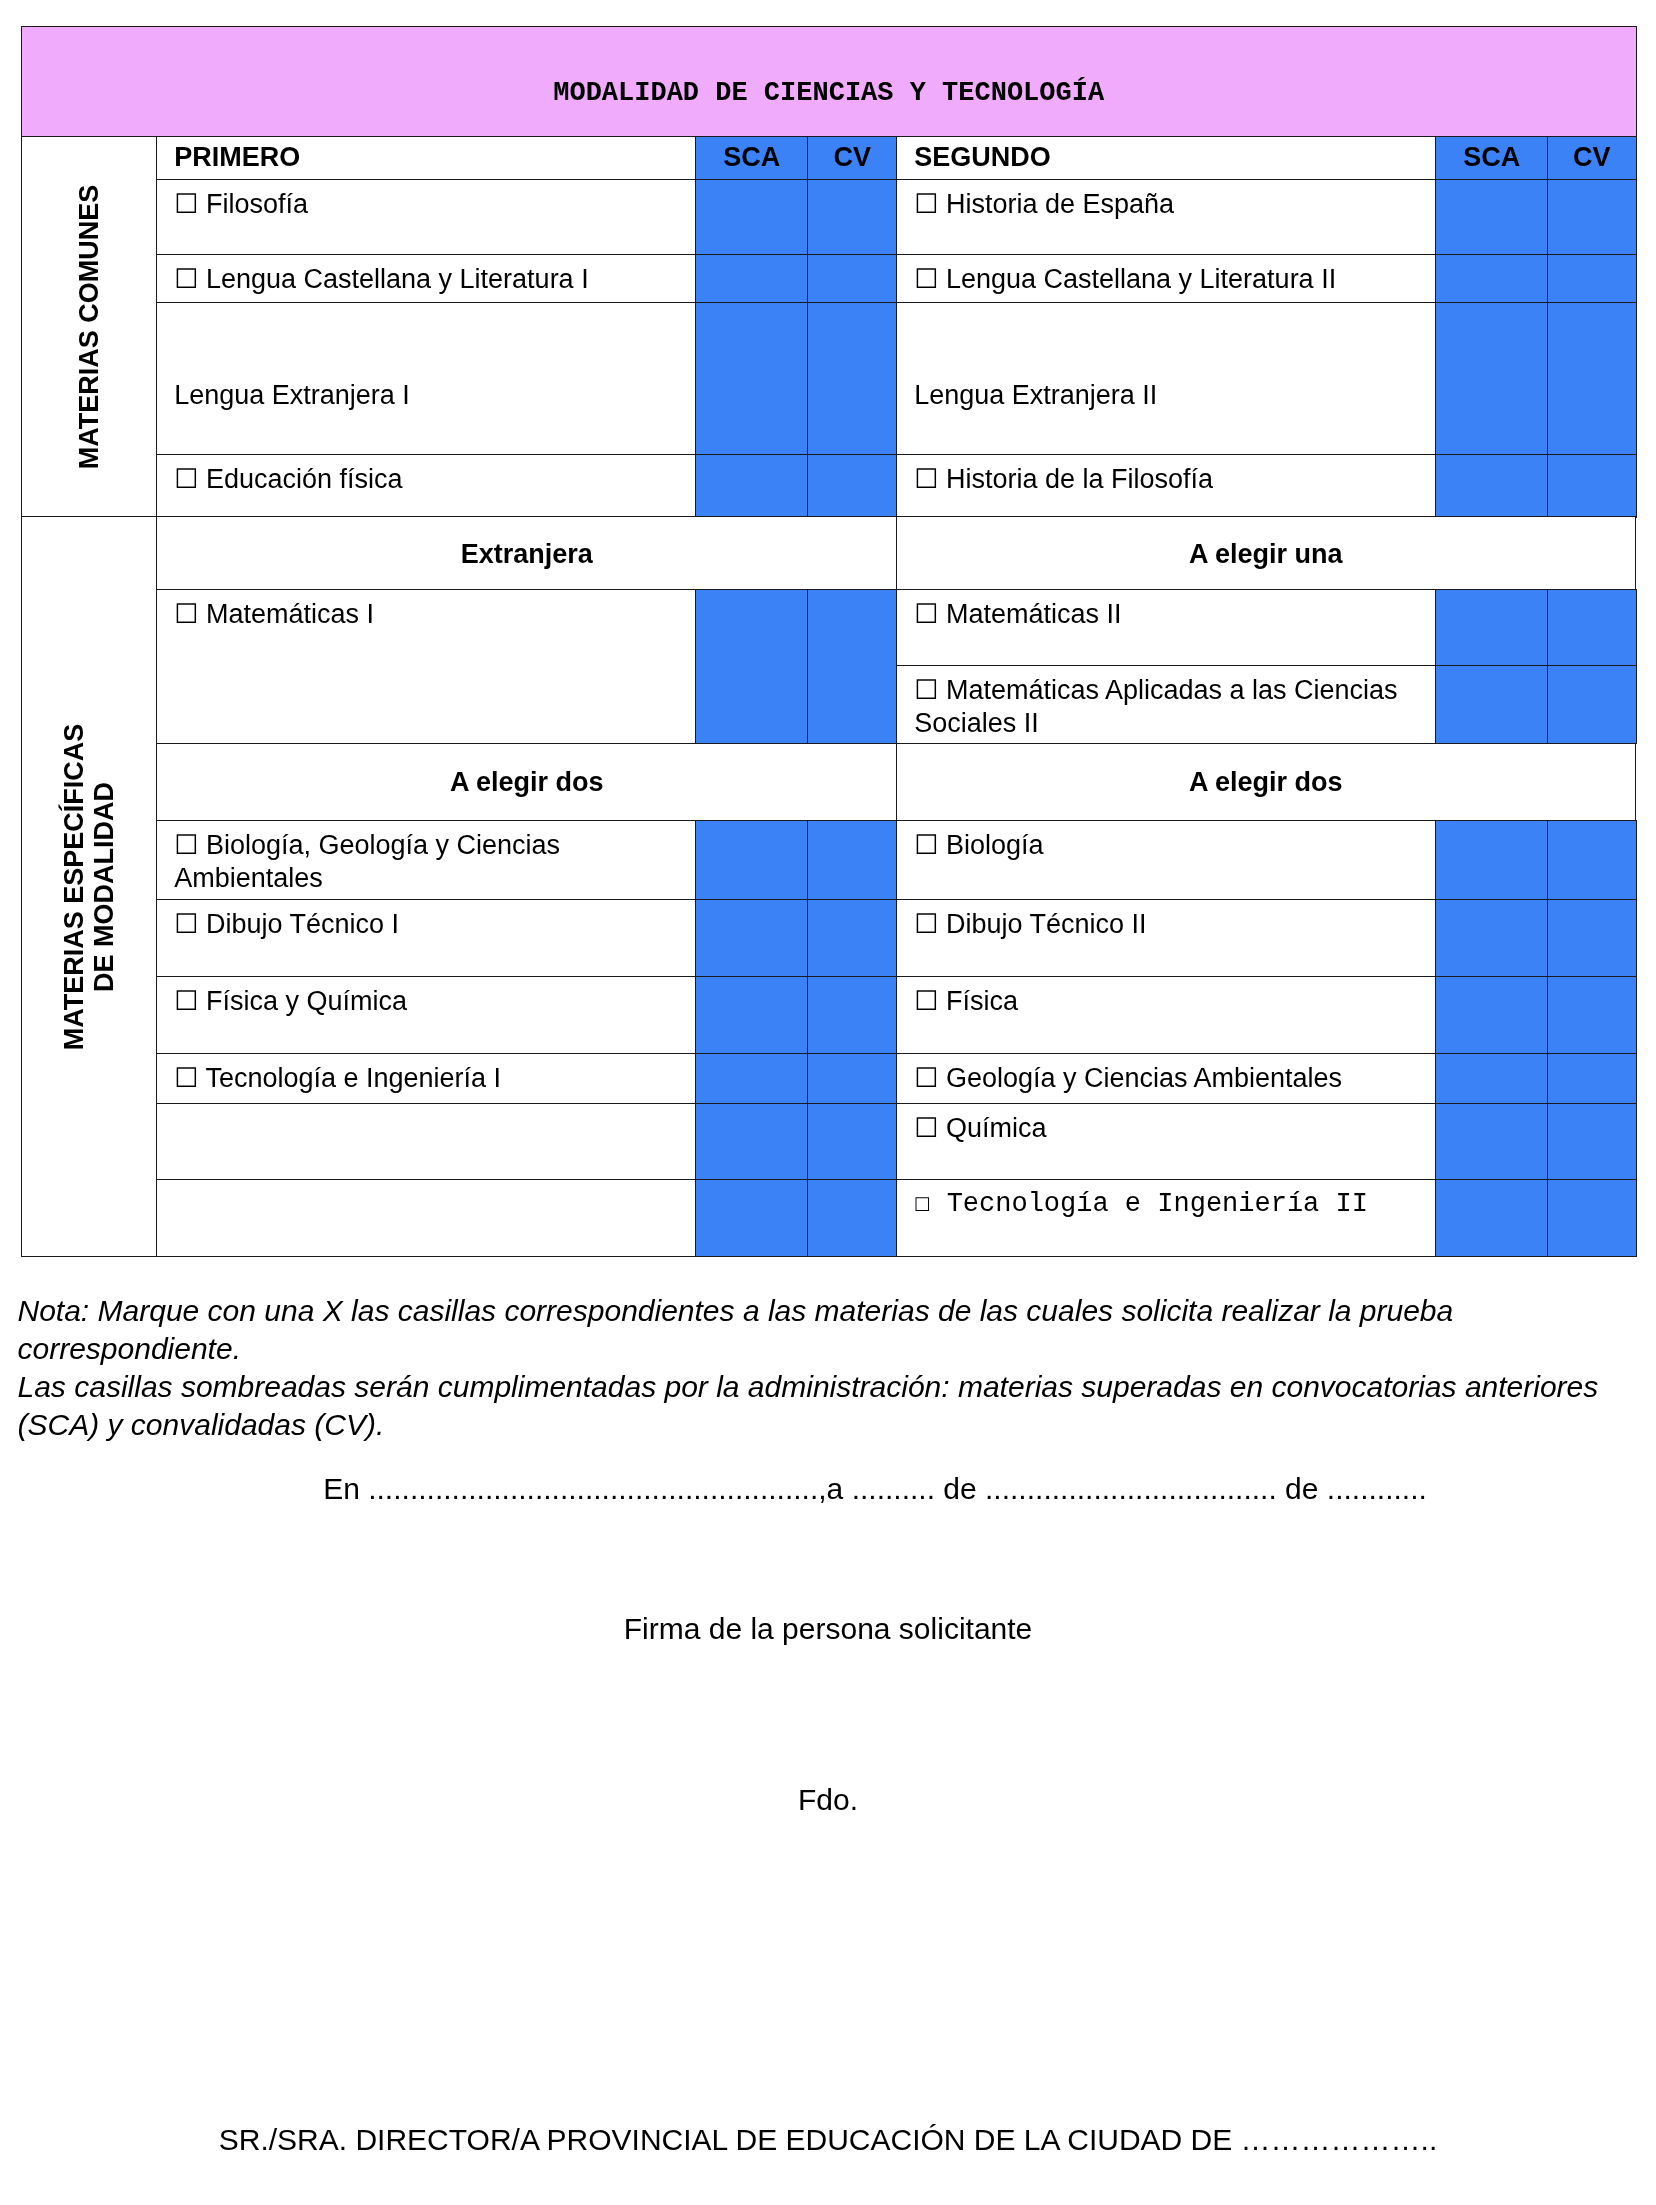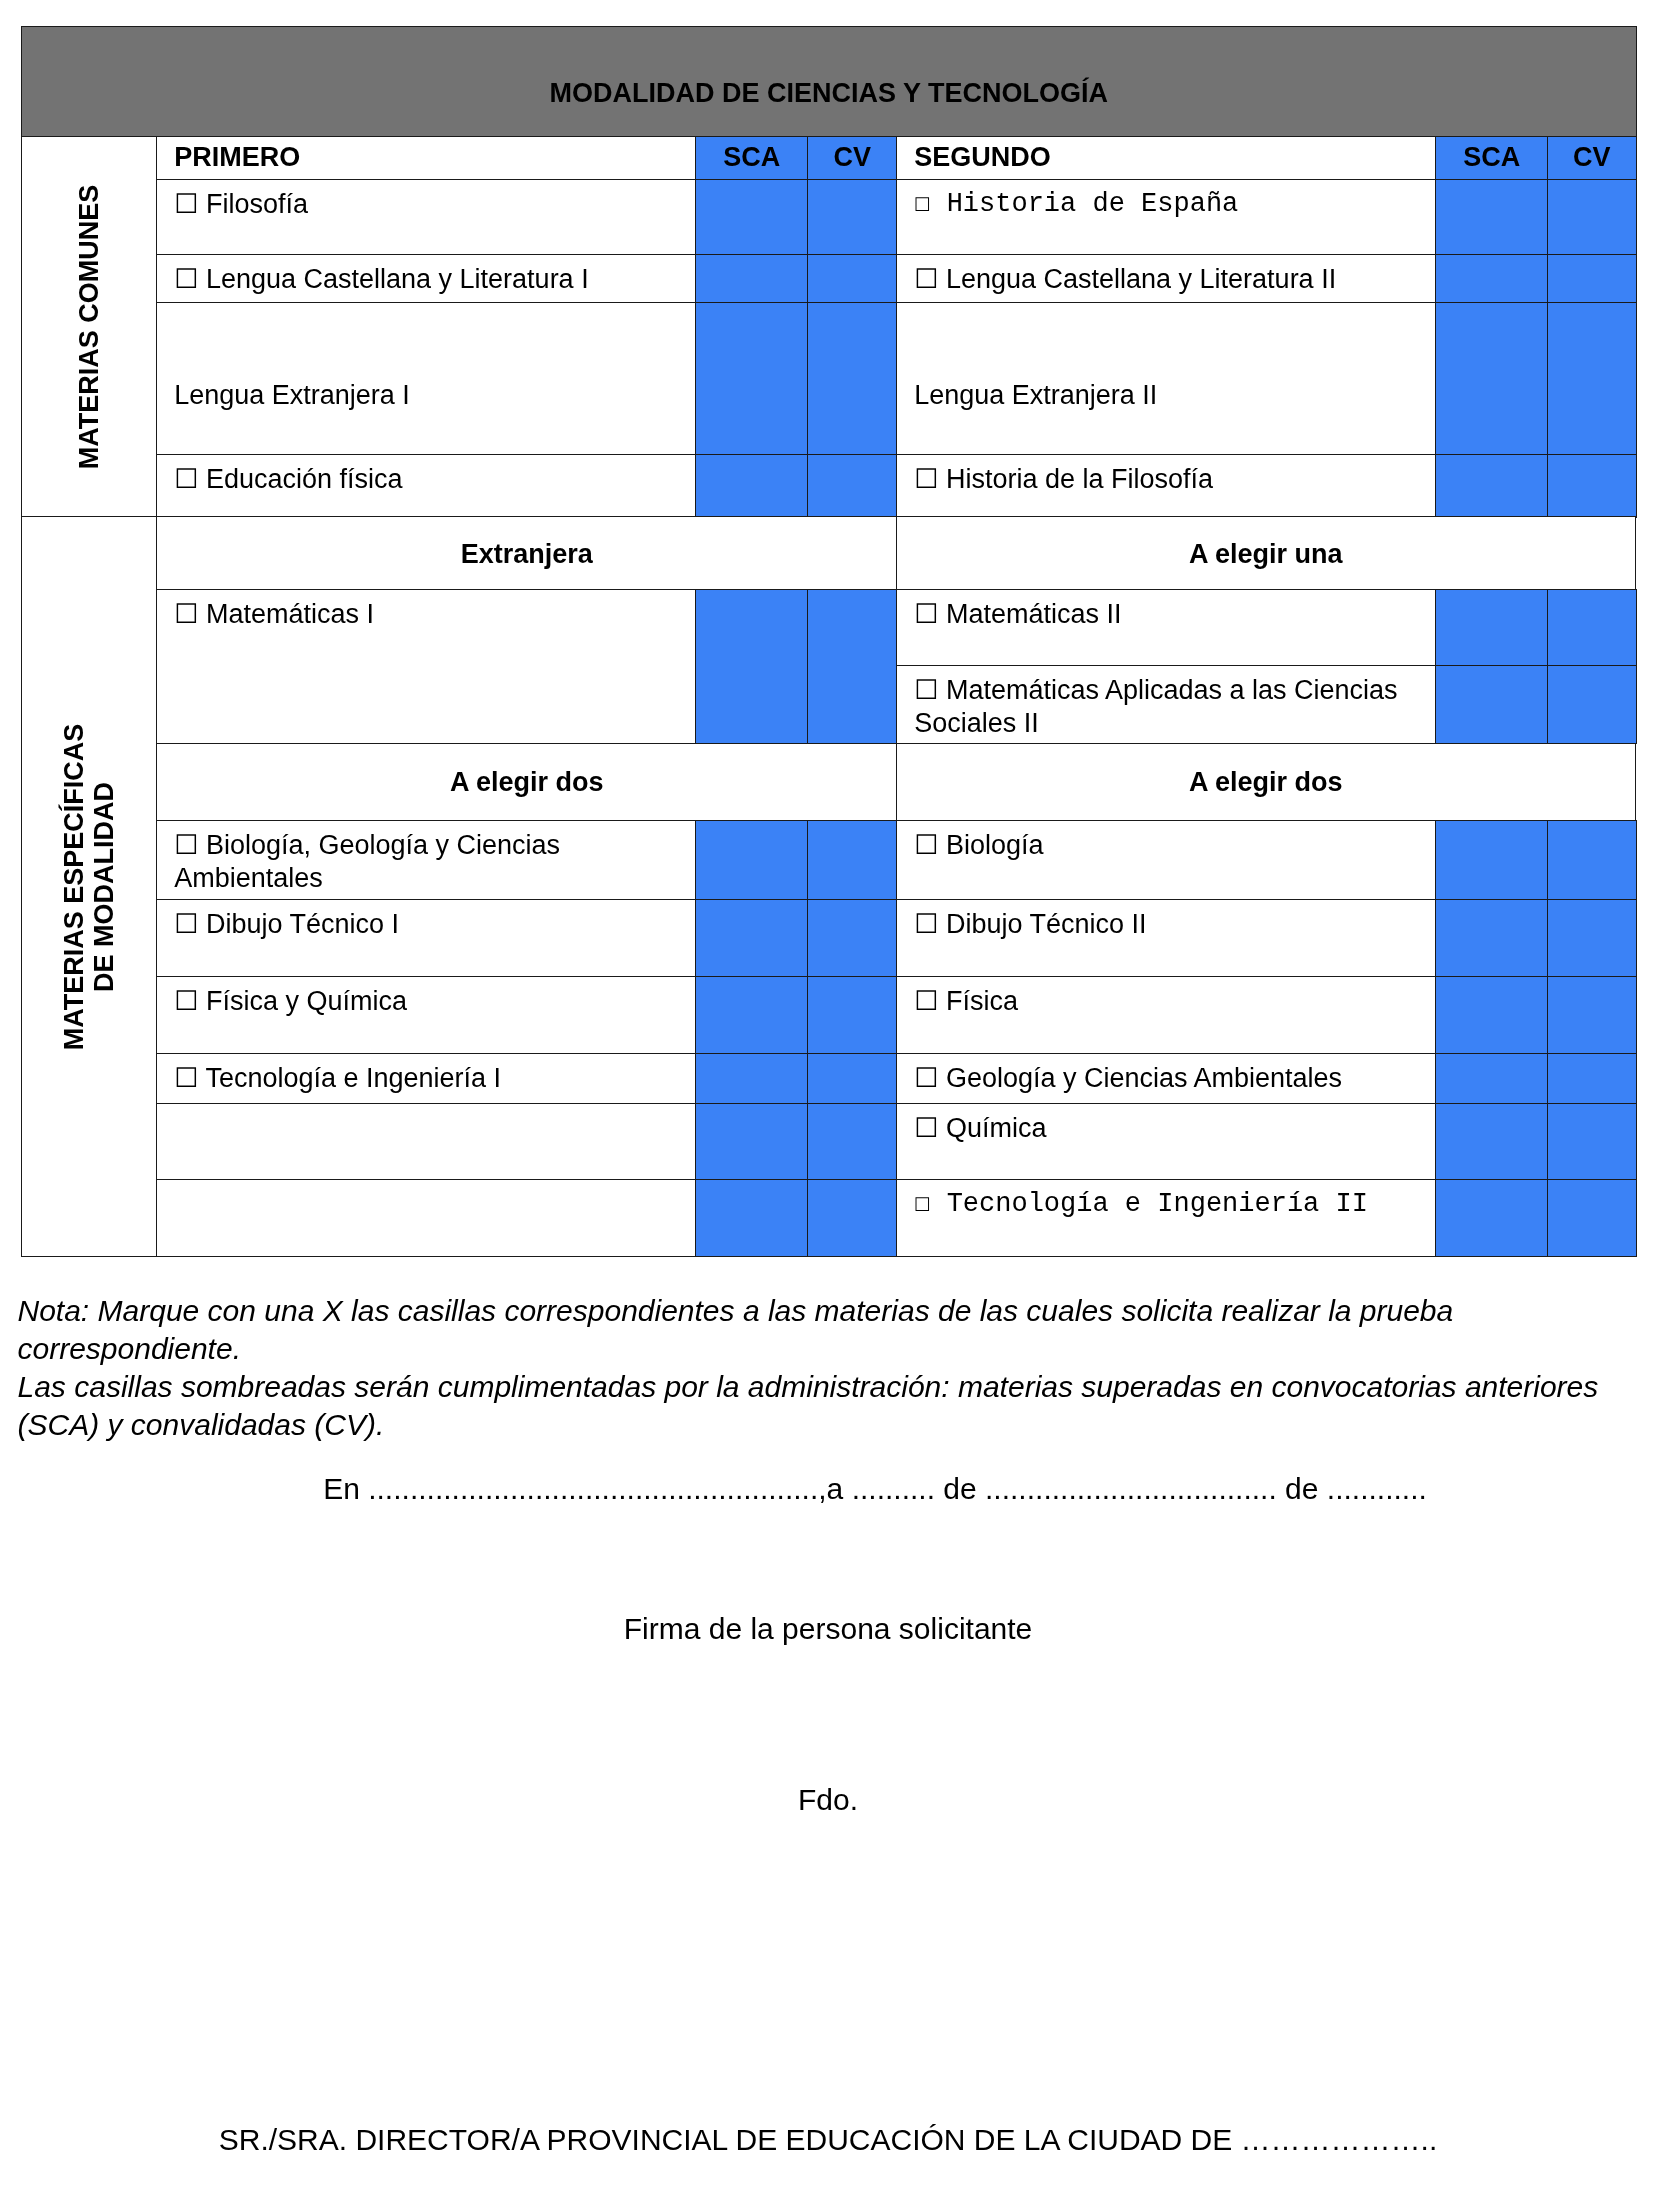--- a/index.html
+++ b/index.html
@@ -1,21 +1,21 @@
 <!DOCTYPE html>
 <html style="font-size:12.7px"><head>
 <meta charset="utf-8">
 <style>
   html, body { margin: 0; padding: 0; background: #ffffff; }
   body { width: 1656px; height: 2205px; position: relative; overflow: hidden;
          font-family: "Liberation Sans", sans-serif; color: #000; }
   .tbl { position: absolute; left: 20.7px; top: 26px; width: 1616px; height: 1231px; }
   .cell { position: absolute; box-sizing: border-box; border: 1.2px solid #1a1a1a; background: #fff; }
   .grey { background: #3b82f6; }
-  .band { background: #737373; }
+  .band { background: #f0abfc; font-family: Liberation Mono, monospace; }
   .txt { position: absolute; left: 17.5px; top: 8px; right: 8px; font-size: 27px; line-height: 33px; white-space: pre-wrap; }
   .hdr { font-weight: bold; font-size: 27px; position: absolute; top: 4.8px; left: 17.5px; }
   .hdrc { font-weight: bold; font-size: 27px; position: absolute; top: 4.8px; left: 0; right: 0; text-align: center; }
   .center-b { position: absolute; left: 0; right: 0; top: 50%; transform: translateY(-50%); text-align: center; font-weight: bold; font-size: 27px; }
   .title { position: absolute; left: 0; right: 0; top: 51px; text-align: center; font-weight: bold; font-size: 27px; }
   .vlabel { position: absolute; left: 50%; top: 50%; transform: translate(-50%, -50%) rotate(-90deg);
             font-weight: bold; font-size: 27px; line-height: 30px; text-align: center; white-space: nowrap; }
   .lang-line { display: block; }
   .opt { margin-right: 20.7px; }
   .note { position: absolute; left: 17.5px; top: 1292px; width: 1621px; font-style: italic; font-size: 30px; line-height: 38px; }
@@ -57,21 +57,21 @@
   </div>
   <div class="cell grey" style="left:1526px;top:110px;width:90px;height:44px;">
     <span class="hdrc">CV</span>
   </div>
 
   <div class="cell" style="left:135px;top:153px;width:540px;height:77px;">
     <div class="txt">☐ Filosofía</div>
   </div>
   <div class="cell grey" style="left:674px;top:153px;width:114px;height:77px;"></div>
   <div class="cell grey" style="left:786px;top:153px;width:91px;height:77px;"></div>
-  <div class="cell" style="left:875px;top:153px;width:540px;height:77px;font-family:Liberation Mono, monospace;">
+  <div class="cell" style="left:875px;top:153px;width:540px;height:77px;">
     <div class="txt">☐ Historia de España</div>
   </div>
   <div class="cell grey" style="left:1414px;top:153px;width:114px;height:77px;"></div>
   <div class="cell grey" style="left:1526px;top:153px;width:90px;height:77px;"></div>
 
   <div class="cell" style="left:135px;top:228px;width:540px;height:49px;">
     <div class="txt" style="top:8px">☐ Lengua Castellana y Literatura I</div>
   </div>
   <div class="cell grey" style="left:674px;top:228px;width:114px;height:49px;"></div>
   <div class="cell grey" style="left:786px;top:228px;width:91px;height:49px;"></div>

